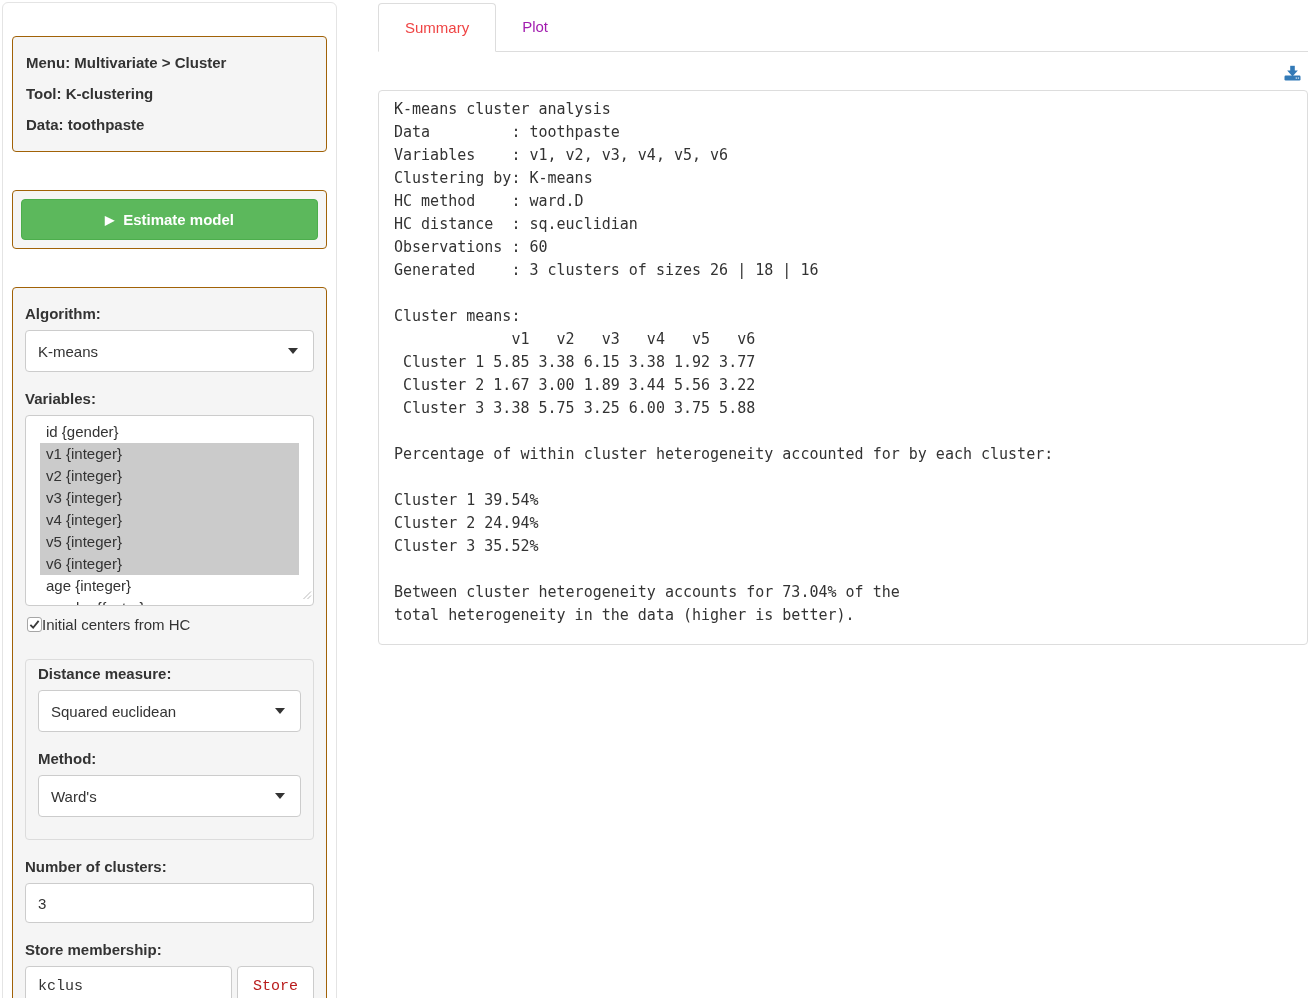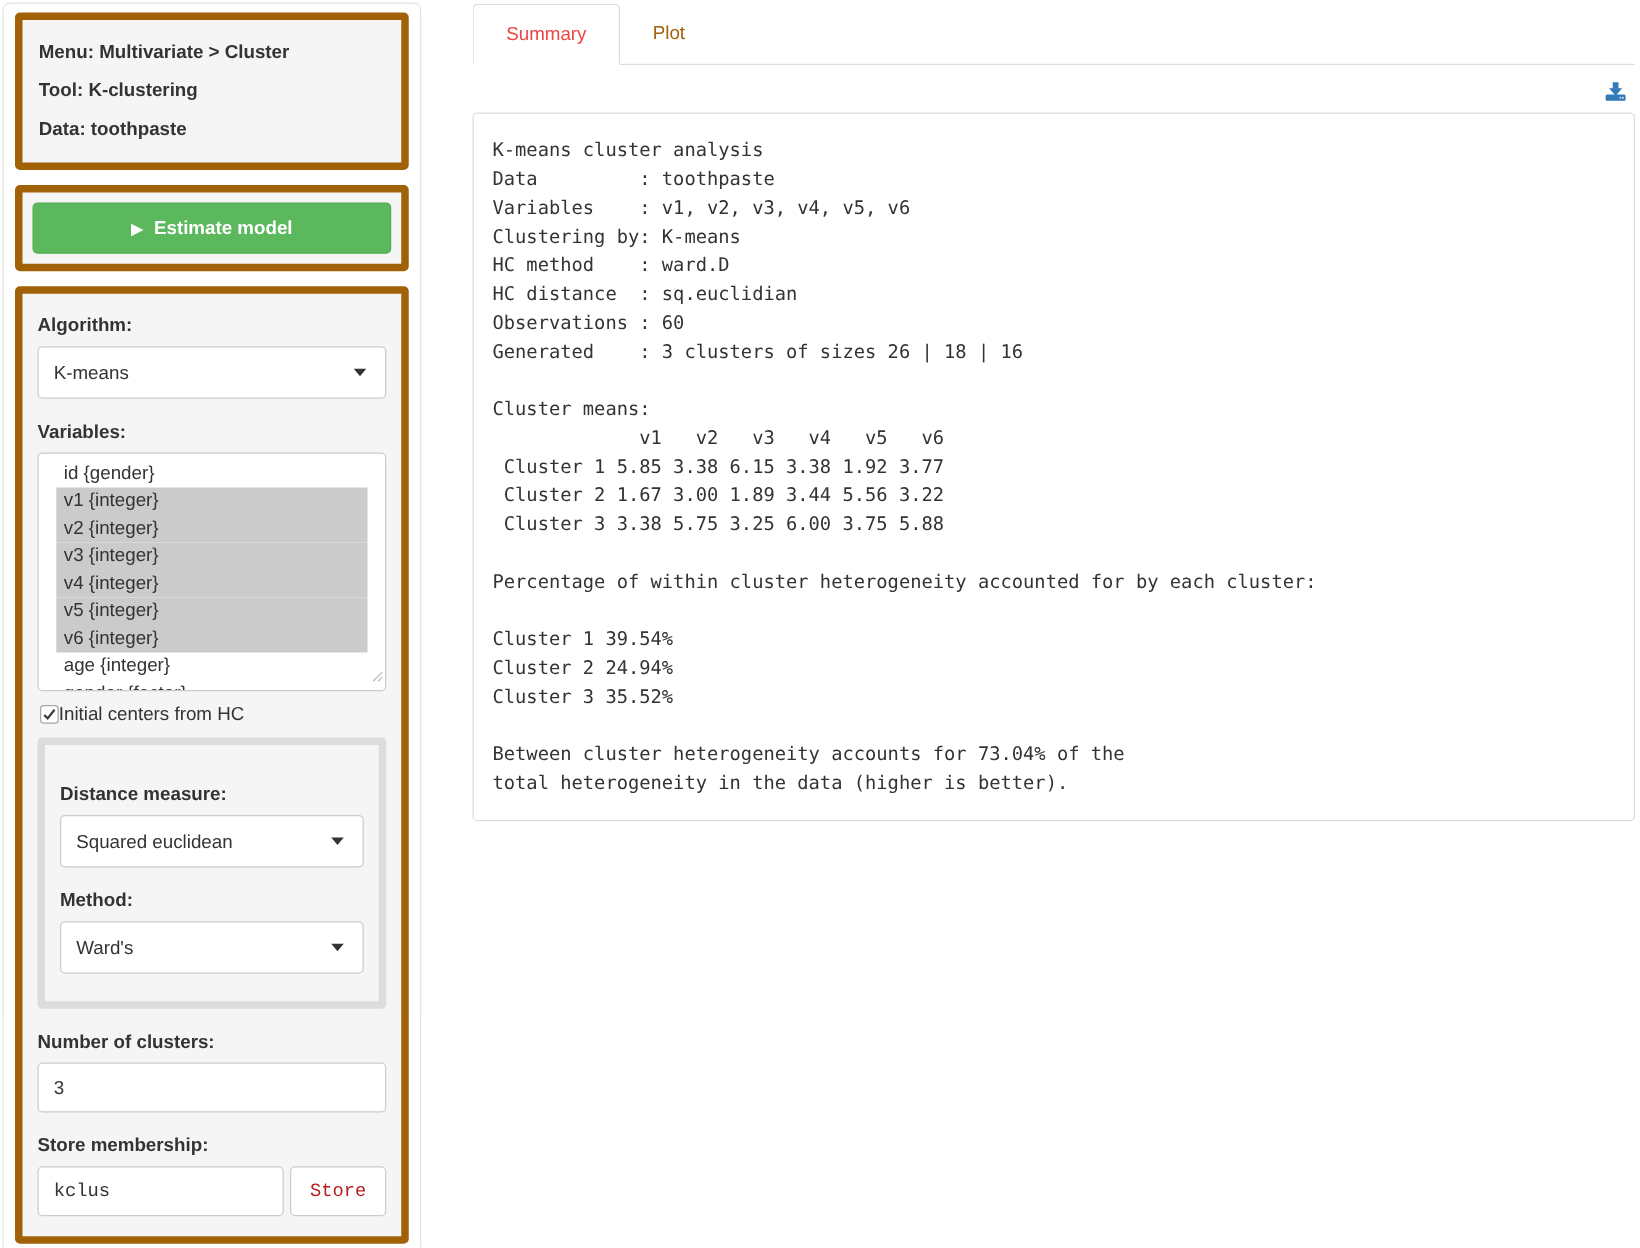--- a/index.html
+++ b/index.html
@@ -10,21 +10,21 @@
   }
   .layout { display:flex; align-items:flex-start; }
 
   
   .sidebar {
     width:335px; min-height:991px; margin:2px 0 0 2px;
     border:1px solid #e4e4e4; border-radius:6px;
     padding:7px 9px 8px; background:#fff;
     display:flex; flex-direction:column; flex:0 0 auto;
   }
-  .well { background:#f5f5f5; border:6px solid #a16207; border-radius:4px; }
+  .well { background:#f5f5f5; border:1px solid #a16207; border-radius:4px;margin-top:26px; }
   .header-well { padding:17px 13px 4px; margin-bottom:12px; }
   .header-well p { margin:0 0 14px; font-weight:bold; font-size:15px; line-height:17px; }
   .action-well { padding:8px; margin-bottom:12px; }
   .estimate-btn {
     display:flex; width:100%; height:41px; align-items:center; justify-content:center; gap:9px;
     background:#5cb85c; border:1px solid #4cae4c; border-radius:4px;
     color:#fff; font-weight:bold; font-size:15px; font-family:inherit; cursor:pointer;
   }
   .play { font-size:12px; line-height:1; }
   .form-well { padding:17px 12px 16px; }
@@ -43,47 +43,47 @@
     padding:5px 14px 0; overflow:hidden; margin-bottom:10px; cursor:default;
   }
   .opt { height:22px; line-height:22px; font-size:15px; padding-left:6px; white-space:nowrap; }
   .opt.selected { background:#cbcbcb; }
   .rs { position:absolute; right:1px; bottom:1px; cursor:nwse-resize; }
   .checkbox-row { display:flex; align-items:center; gap:0; margin:4px 0 10px 2px; font-size:15px; cursor:pointer; }
   .cb {
     width:15px; height:15px; background:#fff; border:1px solid #a6a6a6; border-radius:3px;
     display:flex; align-items:center; justify-content:center; flex:0 0 auto;
   }
-  .nested-well { padding:31px 12px 22px; margin-bottom:18px; border-color:#dcdcdc; }
+  .nested-well { padding:5px 12px 22px; margin-bottom:18px; border-color:#dcdcdc; }
   .nested-well .select:last-child { margin-bottom:0; }
   .text-input {
     display:block; width:100%; height:40px; background:#fff; border:1px solid #ccc; border-radius:4px;
     font-size:15px; font-family:inherit; color:#333; padding:0 12px; margin:0 0 18px;
   }
   .store-row { display:flex; gap:5px;font-family:Liberation Mono, monospace; }
   .store-row .text-input { flex:1; margin-bottom:0; }
   .store-btn {
     height:40px; padding:0 15px; background:#fff; border:1px solid #ccc; border-radius:4px;
     font-size:15px; font-family:inherit; color:#b91c1c; cursor:pointer; flex:0 0 auto;
   }
   .sidebar-footer { margin-top:auto; display:flex; justify-content:space-between; align-items:center; padding:10px 4px 2px; }
   .help { font-weight:bold; font-size:17px; color:#333; text-decoration:none; cursor:pointer; }
   .edit { cursor:pointer; line-height:0; }
 
   
   .main { flex:1 1 auto; margin-left:41px; margin-right:4px; }
   .tabbar { display:flex; border-bottom:1px solid #ddd; padding-top:3px; }
-  .tab { padding:14px 26px; font-size:15px; color:#a16207; cursor:pointer; line-height:19px; }
+  .tab { padding:14px 26px; font-size:15px; color:#a21caf; cursor:pointer; line-height:19px; }
   .tab.active {
     color:#ef4444; background:#fff; border:1px solid #ddd; border-bottom-color:#fff;
     border-radius:4px 4px 0 0; margin-bottom:-1px; cursor:default;
   }
   .toolbar { display:flex; justify-content:flex-end; align-items:center; padding:13px 7px 9px 0; }
   .dl { cursor:pointer; line-height:0; }
-  .output-box { border:1px solid #ddd; border-radius:4px; padding:18px 15px; min-height:555px; background:#fff; }
+  .output-box { border:1px solid #ddd; border-radius:4px; padding:7px 15px; min-height:555px; background:#fff; }
   .output-box pre {
     margin:0; font-family:"DejaVu Sans Mono","Liberation Mono",monospace;
     font-size:15px; line-height:23px; color:#333; white-space:pre;
   }
 </style>
 </head>
 <body>
 
 <div class="layout">
 

